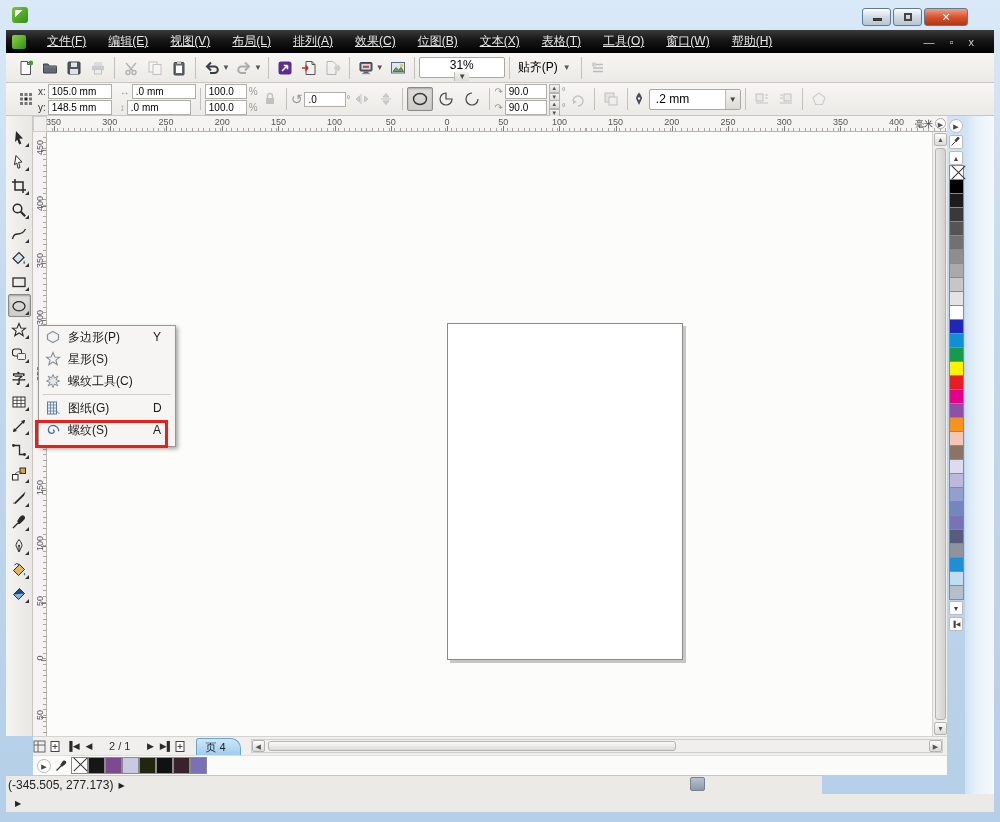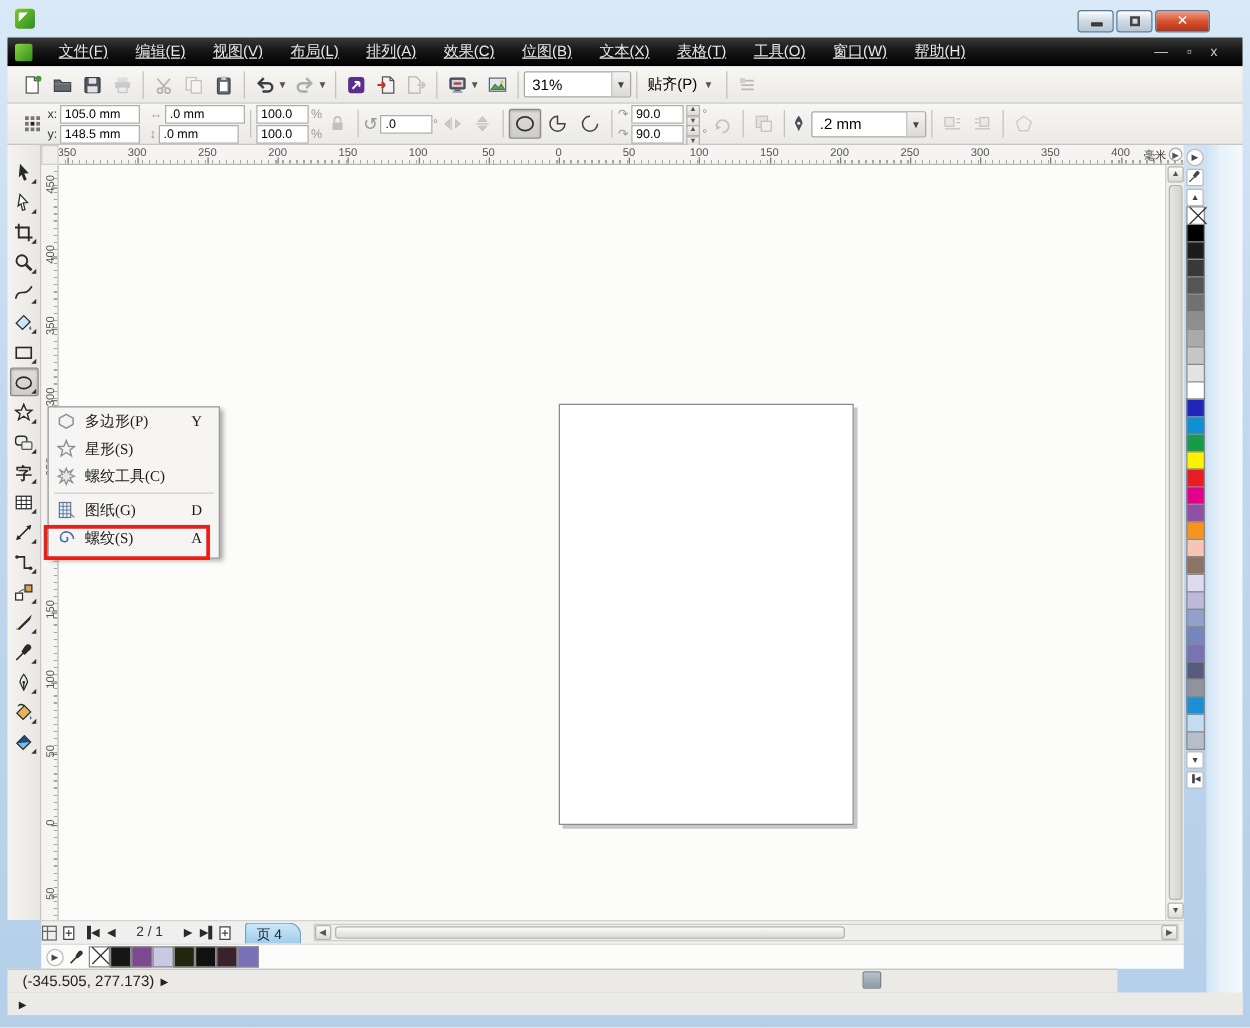--- a/index.html
+++ b/index.html
@@ -81,21 +81,21 @@
     background:repeating-linear-gradient(180deg,transparent 0 4.7px,#a8a5a0 4.7px 5.67px); }
   #ruler-unit { position:absolute; right:14px; top:2px; font-size:9px; color:#333; }
   #ruler-more { position:absolute; right:1px; top:2px; width:11px; height:11px; border:1px solid #aaa;
     border-radius:50%; font-size:7px; color:#555; text-align:center; line-height:11px; background:#fff; }
   #canvas { position:absolute; left:47px; top:132px; width:885px; height:604px; background:#fcfcfb; }
   #page { position:absolute; left:400px; top:191px; width:236px; height:337px; background:#fff;
     border:1px solid #8a8a8a; box-shadow:3px 3px 0 #c6c6c4; }
   
   #flyout { position:absolute; left:38px; top:325px; width:138px; height:122px; background:#f6f5f3;
     border:1px solid #979797; box-shadow:2px 2px 4px rgba(0,0,0,.35); z-index:30; }
-  .fitem { height:22px; display:flex; align-items:center; padding:0 6px; gap:7px;font-family:Liberation Serif, serif; }
+  .fitem { height:22px; display:flex; align-items:center; padding:0 6px; gap:7px; }
   .fitem .flabel { flex:1; color:#1a1a1a; }
   .fitem .fkey { width:16px; color:#1a1a1a; }
   .fsep { height:1px; background:#d0cec9; margin:2px 4px; }
   #redbox { position:absolute; left:35px; top:420px; width:133px; height:28px;
     border:3px solid #e8201c; z-index:40; }
   #tooltip { position:absolute; left:177px; top:422px; width:150px; height:36px; z-index:35;
     background:linear-gradient(180deg,#ffffff,#eef0f2); border:1px solid #8e9299;
     box-shadow:2px 2px 3px rgba(0,0,0,.25); padding:2px 6px; }
   #tooltip .tt-title { color:#222; }
   #tooltip .tt-desc { color:#888; font-size:11px; }
@@ -122,22 +122,22 @@
     border-top:1px solid #d5d3cf; display:flex; align-items:center; font-size:11px; color:#333; }
   .navbtn { width:16px; text-align:center; color:#2a2a2a; font-size:9px; }
   #pagetab { height:17px; background:linear-gradient(180deg,#cfe6f8,#9fcdec); border:1px solid #6aa3cc;
     border-bottom:none; padding:1px 14px 0 8px; margin-left:6px; border-radius:3px 10px 0 0; color:#123; }
   #hscroll { flex:1; height:14px; margin:0 4px 0 10px; background:#f0efed; border:1px solid #d0cec9; position:relative; }
   #hthumb { position:absolute; left:16px; top:1px; height:10px; width:408px;
     background:linear-gradient(180deg,#fbfbfa,#dcdad6); border:1px solid #b5b3af; border-radius:3px; }
   #docpal { position:absolute; left:33px; top:755px; width:914px; height:20px; background:#fbfbfa;
     border-top:1px solid #e0deda; display:flex; align-items:center; padding-left:4px; }
   #docpal .swatch { width:17px; height:17px; }
-  #statusbar1 { position:absolute; left:6px; top:775px; width:888px; height:19px; background:#eceae6;
-    border-top:1px solid #cac7c2; display:flex; align-items:center; padding-left:12px; color:#222; }
+  #statusbar1 { position:absolute; left:6px; top:775px; width:816px; height:19px; background:#eceae6;
+    border-top:1px solid #cac7c2; display:flex; align-items:center; padding-left:2px; color:#222; }
   #statusbar2 { position:absolute; left:6px; top:794px; width:988px; height:18px; background:#eceae6;
     display:flex; align-items:center; padding-left:4px; color:#222; }
   .flag { font-size:8px; margin-left:5px; }
   #status-obj-icon { position:absolute; left:684px; top:1px; width:15px; height:14px;
     background:linear-gradient(180deg,#b9c2cc,#8d99a6); border:1px solid #76828e; border-radius:2px; }
   svg { display:block; }
 </style>
 </head>
 <body>
 
@@ -271,21 +271,21 @@
         <div class="drop">▼</div>
         <div class="tbtn">
           <svg width="16" height="16" viewBox="0 0 16 16">
             <rect x="1.5" y="2.5" width="13" height="10.5" fill="#dce8f2" stroke="#5f6a77"></rect>
             <path d="M3 11.5 l3 -4 l2.8 2.8 l2.2 -3 l2.5 4.2 Z" fill="#6f9e5c" stroke="#4f7a42"></path>
             <circle cx="11.5" cy="5.5" r="1.4" fill="#f2c23a"></circle>
           </svg>
         </div>
       </div>
     <div class="tsep"></div>
-    <div class="combo" style="width:86px;">
+    <div class="combo" style="width:86px;flex-direction:column;">
       <span class="val">31%</span>
       <span class="cb">▼</span>
     </div>
     <div class="tsep"></div>
     <div style="display:flex;align-items:center;padding:0 4px;">
       <span>贴齐(P)</span>
       <span class="drop" style="margin-left:5px;">▼</span>
     </div>
     <div class="tsep"></div>
     <div class="tbtn disabled">

